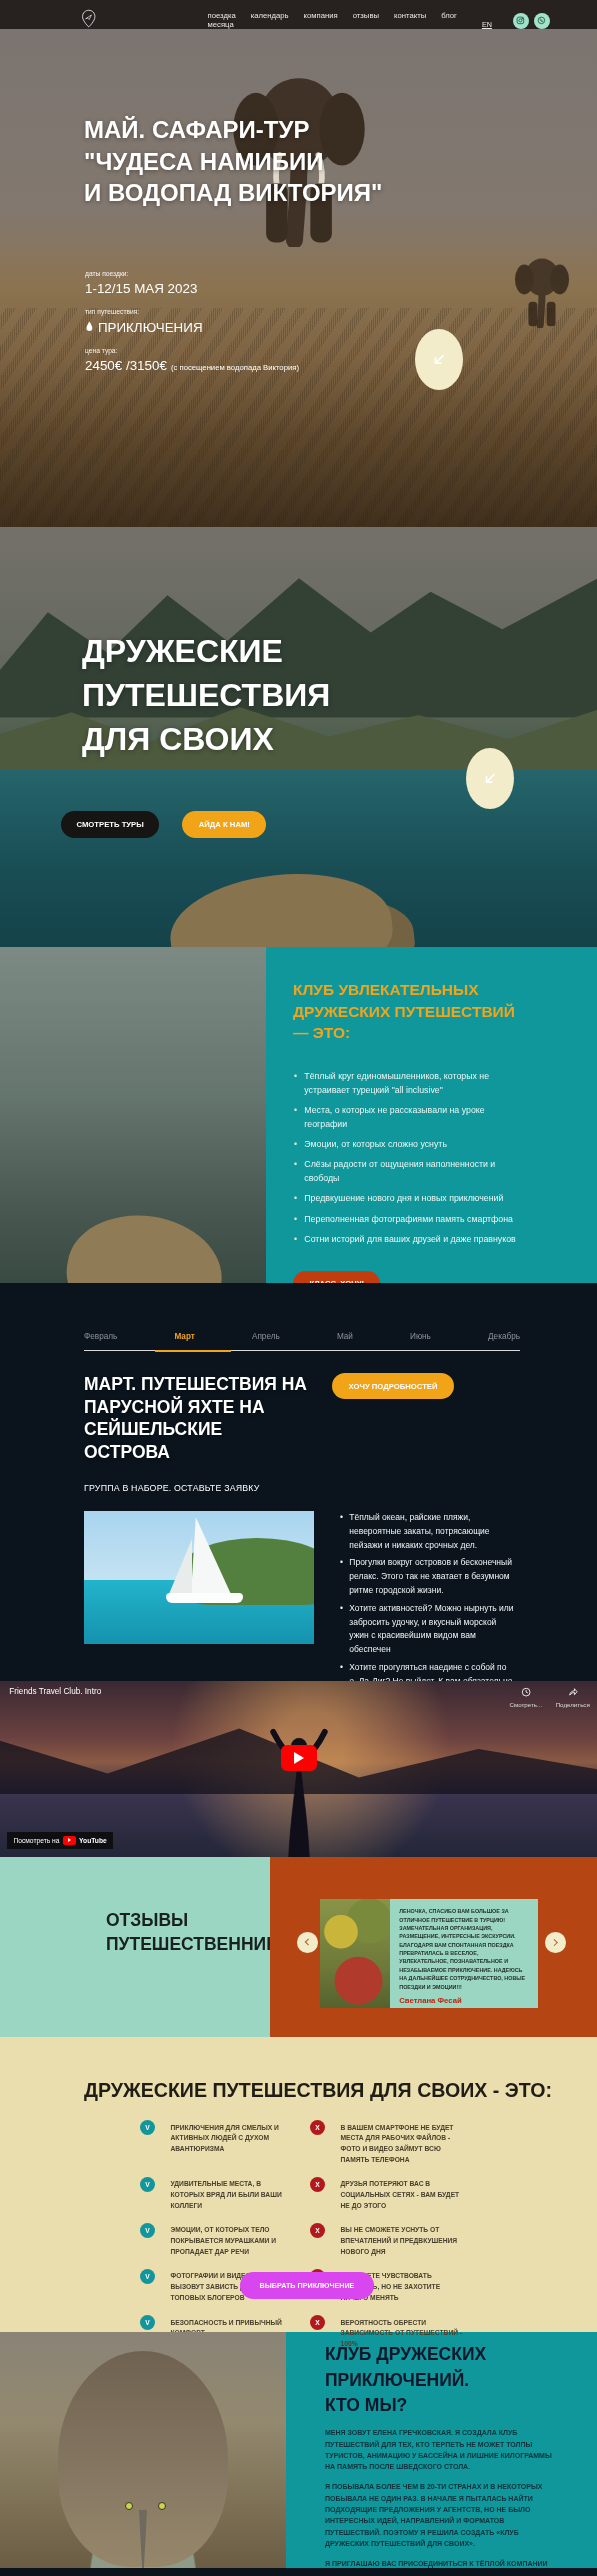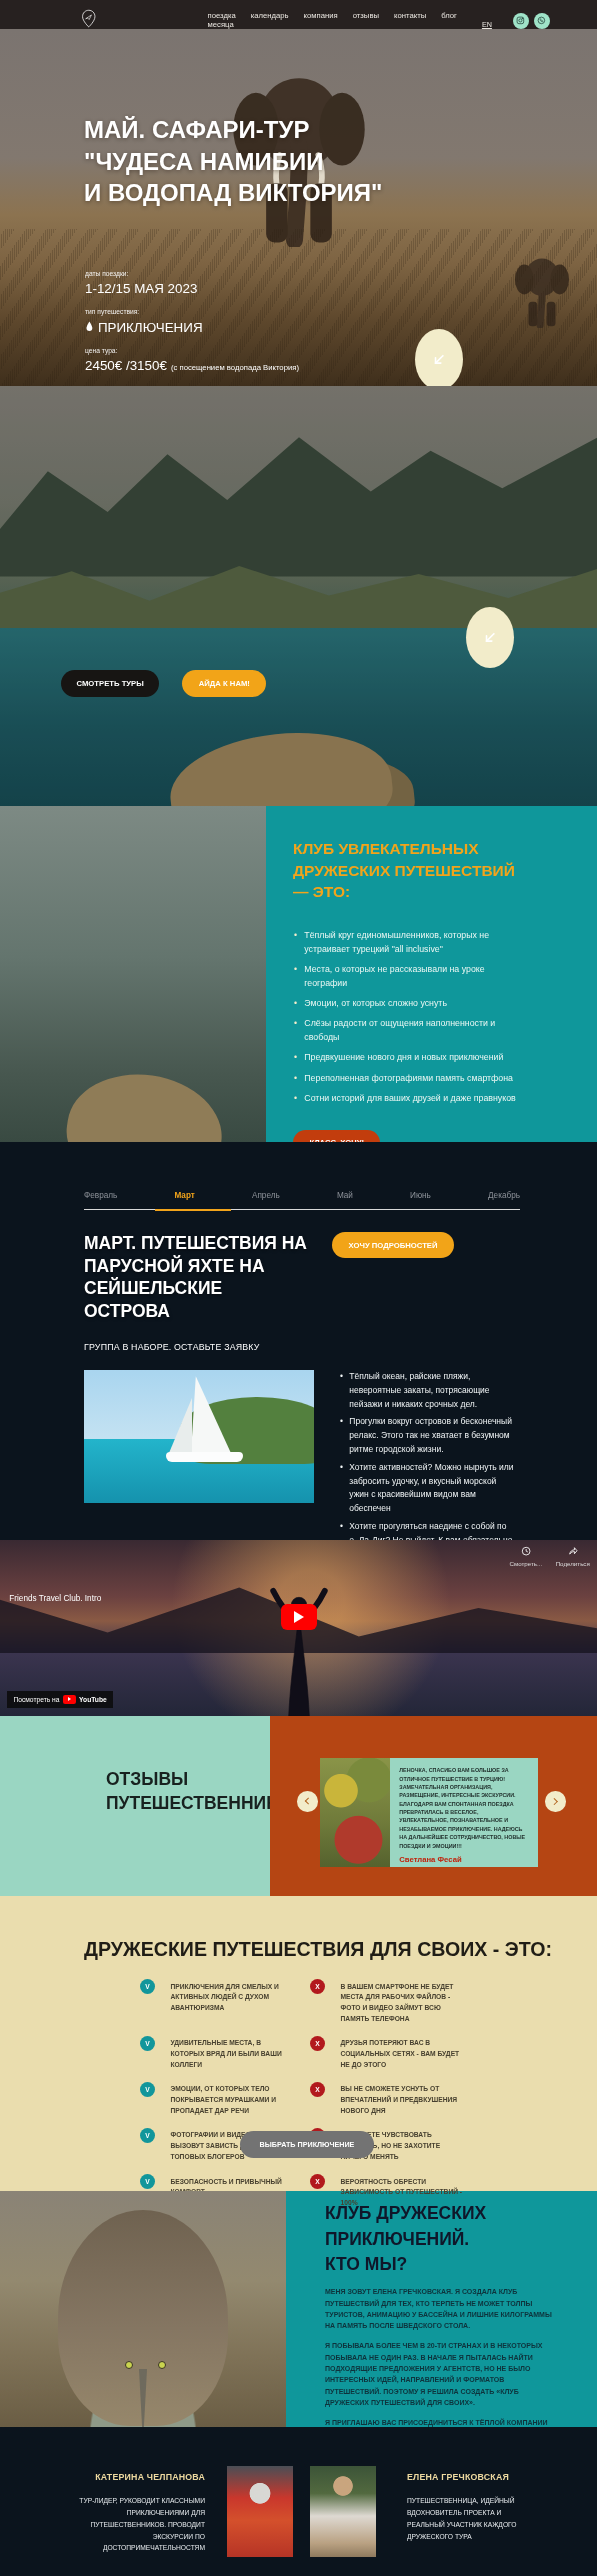--- a/index.html
+++ b/index.html
@@ -10,21 +10,21 @@
   .hdr { height:29px; background:#272120; display:flex; align-items:flex-end; padding:0 59px 0 81px; position:relative; z-index:5; }
   .logo { width:15.5px; height:19.6px; flex:0 0 auto; }
   .hdr nav { display:flex; gap:15px; margin-left:111px; }
   .hdr nav a { color:#eae6e0; font-size:7.7px; text-decoration:none; }
   .lang { color:#eae6e0; font-size:7.2px; margin-left:25px; }
   .socials { display:flex; gap:4.6px; margin-left:20.6px; }
   .soc { width:16.5px; height:16.5px; border-radius:50%; background:#9fe3c8; display:flex; align-items:center; justify-content:center; }
   .soc svg { width:8.8px; height:8.8px; }
 
   
-  .hero1 { height:357px; position:relative; overflow:hidden;
+  .hero1 { height:498px; position:relative; overflow:hidden;
     background:linear-gradient(180deg,#7b7470 0%,#82786f 36%,#8c7350 52%,#7d6342 66%,#5d472c 82%,#3f2f1c 100%);padding-left:33px; }
   .hero1::after { content:""; position:absolute; left:0; right:0; top:56%; bottom:0;
     background:repeating-linear-gradient(88deg, rgba(40,28,14,.22) 0 0.5px, transparent 0.5px 2.1px); }
   .eleph { position:absolute; left:214px; top:31px; width:170px; opacity:.92; }
   .eleph-sm { position:absolute; left:507px; top:222px; width:70px; opacity:.85; }
   .hero1 h1 { position:absolute; left:84px; top:85px; color:#fff; font-size:24px; line-height:1.32; font-weight:700;
     text-shadow:0 1px 4.1px rgba(30,20,10,.45); z-index:2; }
   .hero1 h1 span { display:block; }
   .h1-details { position:absolute; left:85px; top:241px; z-index:2; color:#fff; }
   .dl { font-size:6.7px; opacity:.92; margin-top:12.4px; }
@@ -99,21 +99,21 @@
   .expect { height:176px; display:flex; }
   .exp-left { width:270px; background:#EBA31F; padding:50px 0 0 106px; }
   .exp-left h2 { color:#201d16; font-size:15.5px; font-weight:700; }
   .exp-left p { margin-top:27px; width:123px; color:#3a3322; font-size:7px; font-weight:700; line-height:1.8; }
   .video { flex:1; position:relative; overflow:hidden;
     background:radial-gradient(circle at 52% 36%, rgba(242,178,96,.5) 0 10%, transparent 42%),
       linear-gradient(180deg,#392932 0%,#6b4140 32%,#8a5a44 46%,#3c3550 62%,#232638 100%); }
   .vid-mount { position:absolute; left:0; right:0; top:31px; height:82px; background:#18141f; opacity:.8;
     clip-path:polygon(0 100%,0 35%,18% 75%,40% 20%,60% 80%,80% 45%,100% 70%,100% 100%); }
   .vid-woman { position:absolute; left:50%; bottom:0; transform:translateX(-50%); height:129px; }
-  .vid-title { position:absolute; left:9.3px; top:6.2px; color:#fff; font-size:8.2px;margin-top:48px; }
+  .vid-title { position:absolute; left:9.3px; top:6.2px; color:#fff; font-size:8.2px; }
   .vid-top-r { position:absolute; right:8.2px; top:6.2px; display:flex; gap:13.4px; color:#ddd; font-size:6.2px; }
   .vid-top-r .vtb { display:flex; flex-direction:column; align-items:center; gap:3.1px; }
   .vid-top-r svg { width:10.3px; height:10.3px; }
   .vid-play { position:absolute; left:50%; top:44%; transform:translate(-50%,-50%); width:36px; height:26px; background:#f00; border-radius:6.2px; display:flex; align-items:center; justify-content:center; cursor:pointer; }
   .vid-play i { display:block; width:0; height:0; border-left:10.3px solid #fff; border-top:6.2px solid transparent; border-bottom:6.2px solid transparent; }
   .vid-wm { position:absolute; left:7.2px; bottom:8.2px; background:rgba(10,10,10,.85); color:#fff; font-size:6.7px; padding:4.1px 6.2px; display:flex; align-items:center; gap:3.6px; }
   .yt-ic { width:12.4px; height:8.8px; background:#f00; border-radius:2.1px; display:inline-flex; align-items:center; justify-content:center; }
   .yt-ic i { width:0; height:0; border-left:3.6px solid #fff; border-top:2.1px solid transparent; border-bottom:2.1px solid transparent; }
 
   
@@ -136,21 +136,21 @@
   .arr-r { left:275px; top:75px; } .arr-r i { transform:rotate(45deg); margin-right:2.1px; }
 
   
   .features { height:295px; background:#EADDAE; position:relative; }
   .features h2 { position:absolute; left:84px; top:42px; color:#201d16; font-size:19.6px; font-weight:700; }
   .feat-grid { position:absolute; left:140px; top:83px; width:335px; display:grid; grid-template-columns:170px 165px; column-gap:0; row-gap:11.3px; }
   .feat { display:flex; gap:15.5px; align-items:flex-start; }
   .feat .mark { width:15px; height:15px; border-radius:50%; color:#fff; font-size:6.7px; font-weight:700; display:flex; align-items:center; justify-content:center; flex:0 0 auto; }
   .mark-v { background:#12969B; } .mark-x { background:#B2191D; }
   .feat p { color:#47402f; font-size:6.7px; font-weight:700; line-height:1.6; width:124px; padding-top:2.6px; }
-  .feat-btn { position:absolute; left:240px; top:235px; background:#737373; color:#fff; border:none; border-radius:13.4px; padding:8.8px 19.6px; font-weight:700; font-size:7.2px; font-family:inherit; cursor:pointer; }
+  .feat-btn { position:absolute; left:240px; top:235px; background:#d946ef; color:#fff; border:none; border-radius:13.4px; padding:8.8px 19.6px; font-weight:700; font-size:7.2px; font-family:inherit; cursor:pointer; }
 
   
   .about { height:236px; display:flex; }
   .bird { width:292px; position:relative; overflow:hidden;
     background:radial-gradient(ellipse at 50% 108%, #8f9a88 0 26%, transparent 27%),
       linear-gradient(180deg,#8a8376 0%,#93896f 38%,#7f7257 70%,#6a5d44 100%); }
   .bird::before { content:""; position:absolute; left:50%; top:8%; transform:translateX(-50%); width:170px; height:216px;
     background:linear-gradient(180deg,#6f6250 0%,#857662 55%,#96876b 100%); border-radius:50% 50% 42% 42%; }
   .bird .eye { position:absolute; width:8.2px; height:8.2px; border-radius:50%; background:#c9d44f; border:1.5px solid #3a3327; top:170px; }
   .bird .eye.e1 { left:125px; } .bird .eye.e2 { left:158px; }
@@ -256,20 +256,25 @@
     </div>
   </section>
 
   <section class="hero2">
     <div class="h2-sky"></div>
     <div class="h2-mount"></div>
     <div class="h2-hill"></div>
     <div class="h2-sea"></div>
     <div class="h2-isle"></div>
     <div class="h2-shade"></div>
+    <h2>
+      <span>ДРУЖЕСКИЕ</span>
+      <span>ПУТЕШЕСТВИЯ</span>
+      <span>ДЛЯ СВОИХ</span>
+    </h2>
     <div class="h2-btns">
       <button class="pill pill-dark">СМОТРЕТЬ ТУРЫ</button>
       <button class="pill pill-orange">АЙДА К НАМ!</button>
     </div>
     <div class="badge">
       <svg viewBox="0 0 24 24" fill="none" stroke="#fff" stroke-width="2" stroke-linecap="round">
           <path d="M17 7 L8 16"></path>
           <path d="M8 9.5 V16 H14.5"></path>
         </svg>
     </div>

